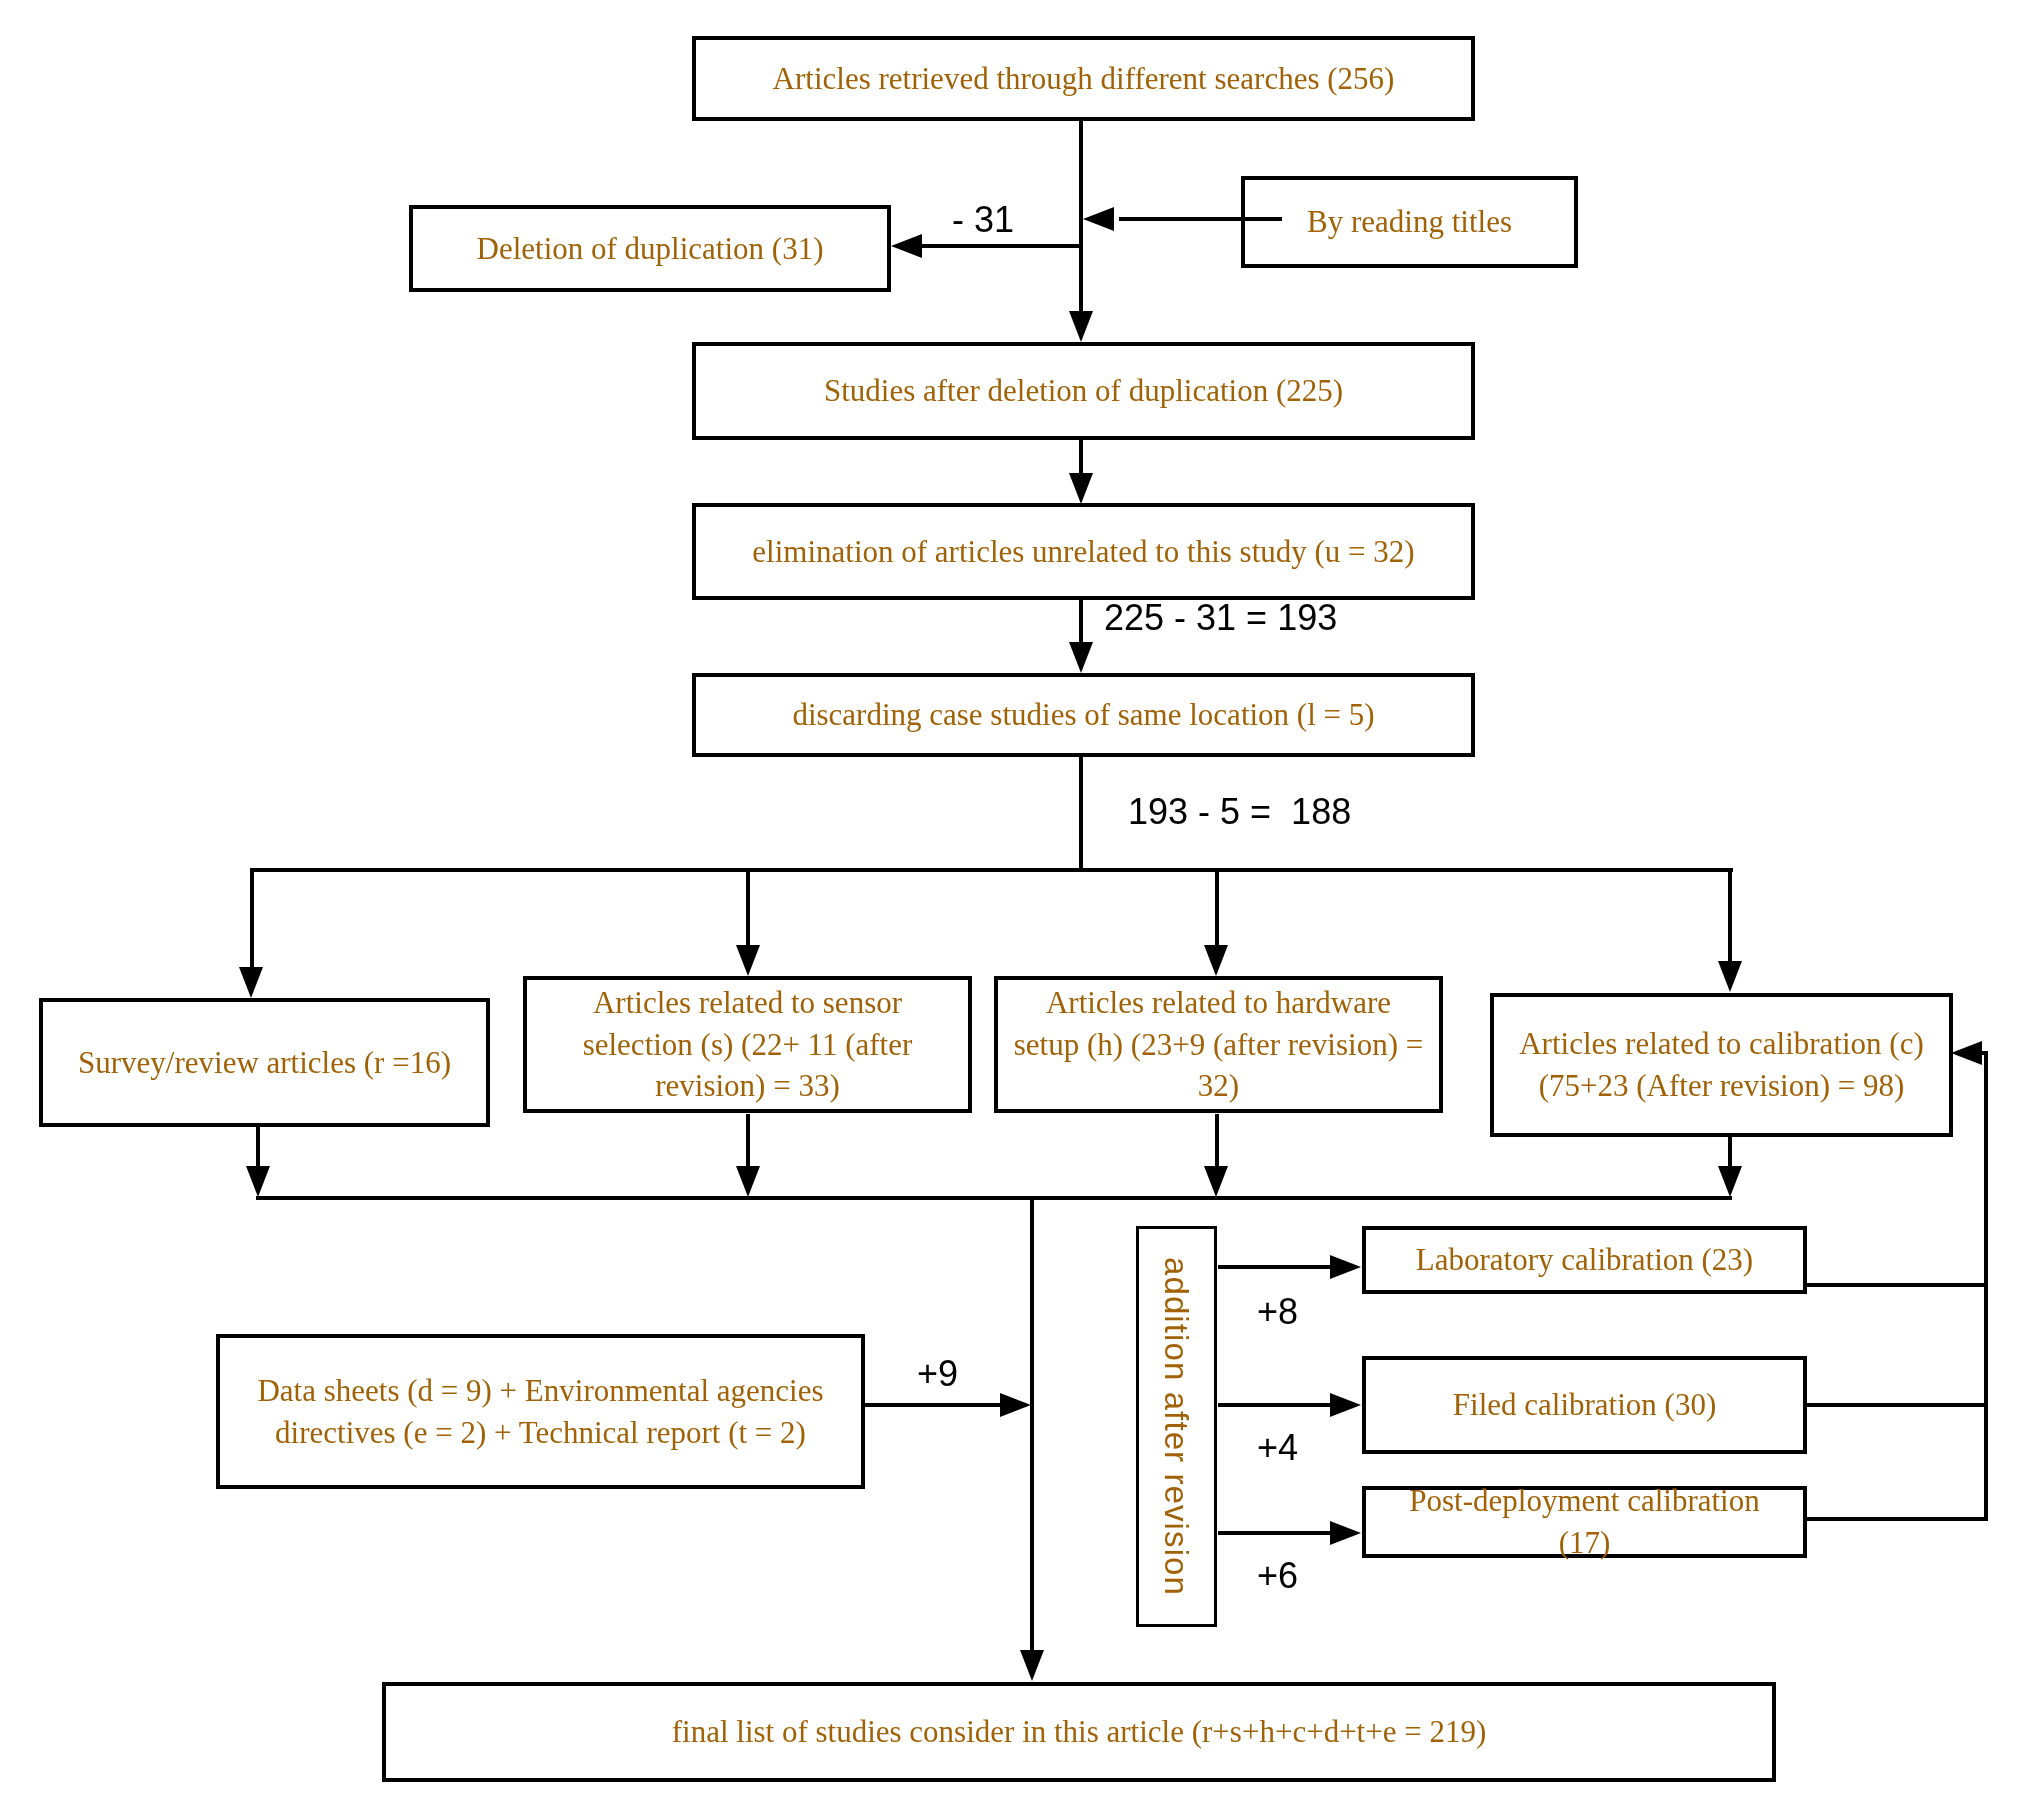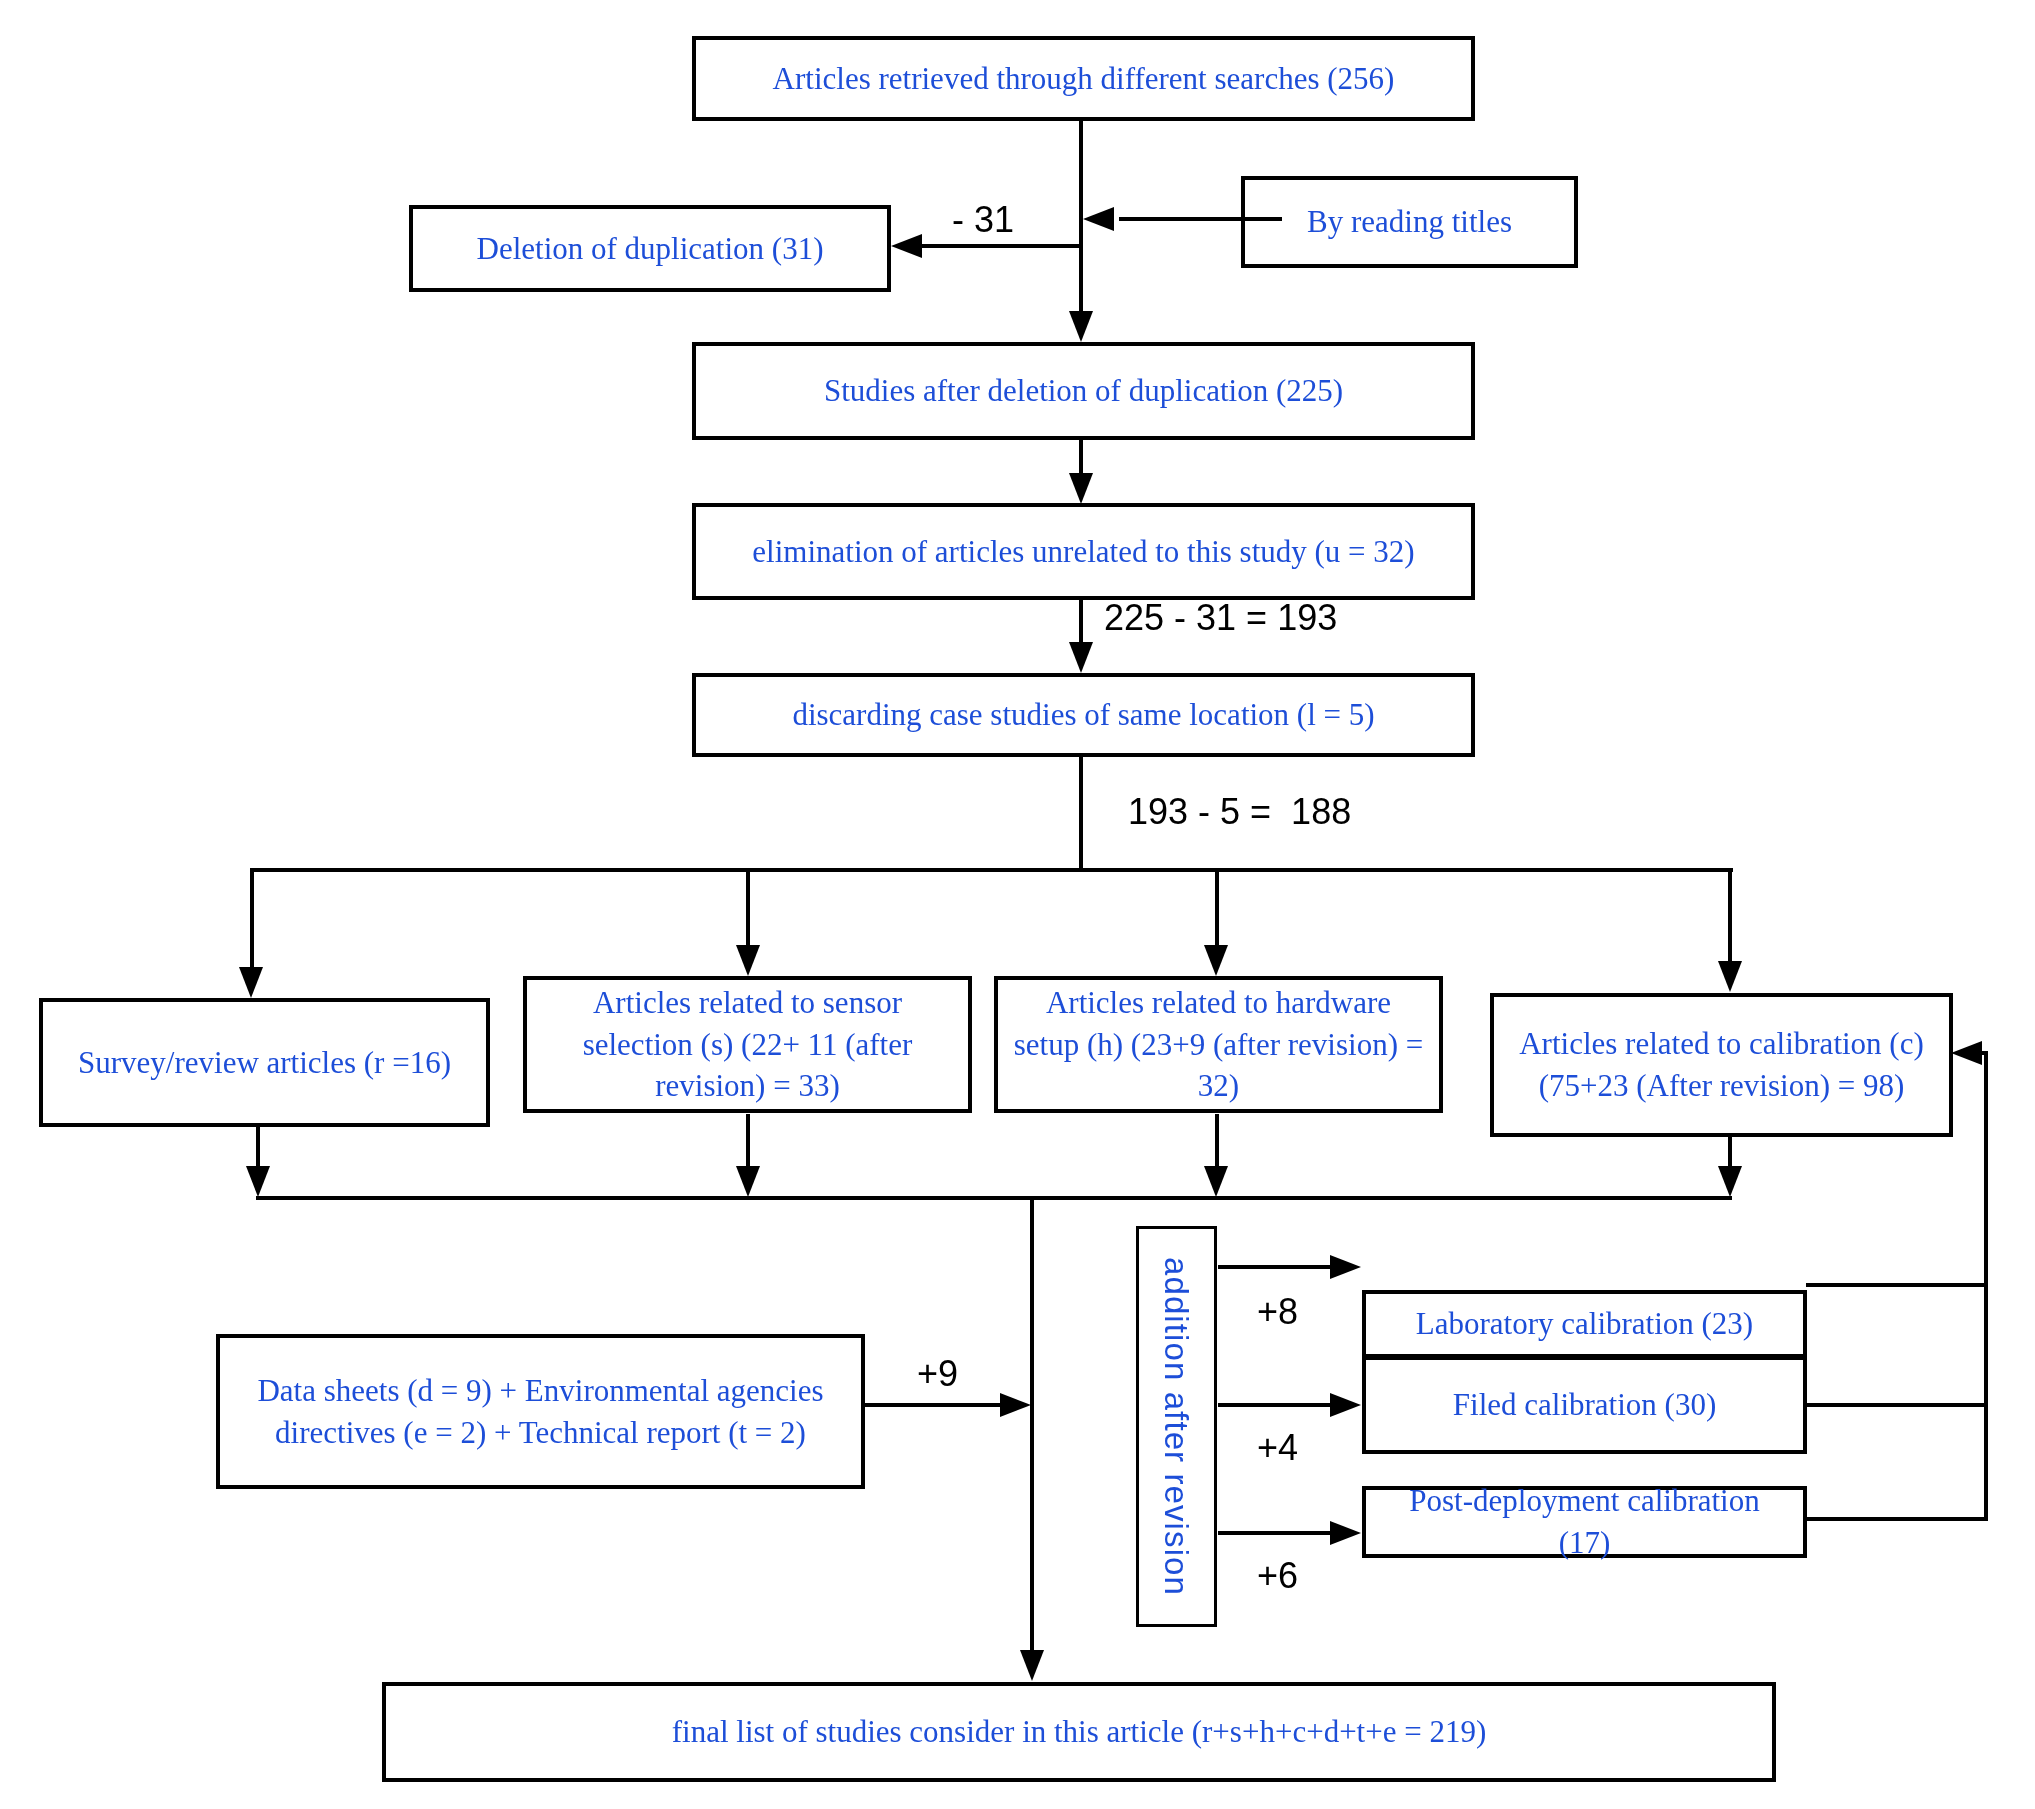--- a/index.html
+++ b/index.html
@@ -14,21 +14,21 @@
   .box {
     position: absolute;
     background: #ffffff;
     border: 4.9px solid #000000;
     box-sizing: border-box;
     display: flex;
     align-items: center;
     justify-content: center;
     text-align: center;
     font: 31px/1.35 "Liberation Serif", serif;
-    color: #1d4ed8;
+    color: #a16207;
     padding: 3.3px 14px;
   }
   .vbox {
     writing-mode: vertical-rl;
     font: 33px/1 "Liberation Sans", sans-serif;
     border-width: 3.8px;
     padding: 11px 3.3px;
     letter-spacing: 1.1px;
   }
   .lbl {
@@ -56,21 +56,21 @@
   <div class="box" style="left:692px; top:342px; width:783px; height:98px;">Studies after deletion of duplication (225)</div>
   <div class="box" style="left:692px; top:503px; width:783px; height:97px;">elimination of articles unrelated to this study (u = 32)</div>
   <div class="box" style="left:692px; top:673px; width:783px; height:84px;">discarding case studies of same location (l = 5)</div>
 
   <div class="box" style="left:39px;   top:998px; width:451px; height:129px;">Survey/review articles (r =16)</div>
   <div class="box" style="left:523px;  top:976px; width:449px; height:137px;">Articles related to sensor selection (s) (22+ 11 (after revision) = 33)</div>
   <div class="box" style="left:994px; top:976px; width:449px; height:137px;">Articles related to hardware setup (h) (23+9 (after revision) = 32)</div>
   <div class="box" style="left:1490px; top:993px; width:463px; height:144px;font-family:Liberation Serif, serif;">Articles related to calibration (c) (75+23 (After revision) = 98)</div>
 
   <div class="box vbox" style="left:1136px; top:1226px; width:81px; height:401px;">addition after revision</div>
-  <div class="box" style="left:1362px; top:1290px; width:445px; height:68px;">Laboratory calibration (23)</div>
+  <div class="box" style="left:1362px; top:1226px; width:445px; height:68px;">Laboratory calibration (23)</div>
   <div class="box" style="left:1362px; top:1356px; width:445px; height:98px;">Filed calibration (30)</div>
   <div class="box" style="left:1362px; top:1486px; width:445px; height:72px;">Post-deployment calibration (17)</div>
 
   <div class="box" style="left:216px; top:1334px; width:649px; height:155px;">Data sheets (d = 9) + Environmental agencies directives  (e = 2) + Technical report (t = 2)</div>
   <div class="box" style="left:382px; top:1682px; width:1394px; height:100px;">final list of studies consider in this article (r+s+h+c+d+t+e = 219)</div>
 
   <div class="lbl" style="left:952px; top:202px;">- 31</div>
   <div class="lbl" style="left:1104px; top:600px;">225 - 31 = 193</div>
   <div class="lbl" style="left:1128px; top:794px;">193 - 5 =  188</div>
   <div class="lbl" style="left:1257px; top:1294px;">+8</div>

